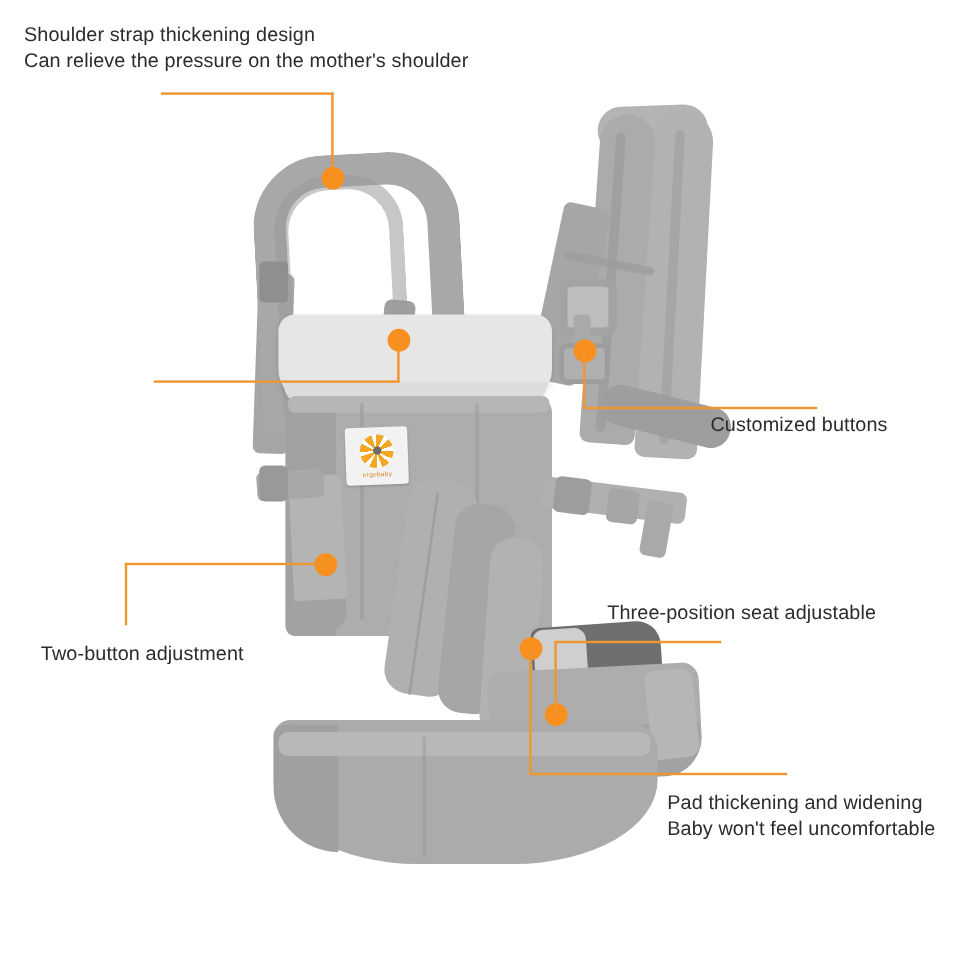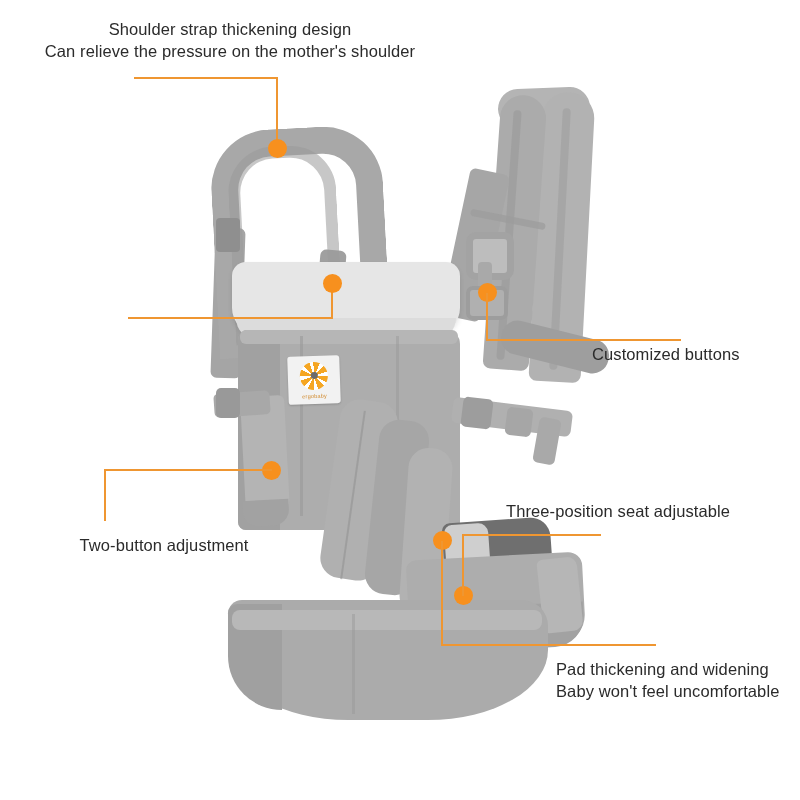--- a/index.html
+++ b/index.html
@@ -13,21 +13,21 @@
 
   
   .label{
     position:absolute;
     color:#2b2b2b;
     font-size:16.5px;
     line-height:22px;
     white-space:pre-line;
     letter-spacing:.1px;
   }
-  .label.center{text-align:center;}
+  .label.center{text-align:left;}
   .label.left{text-align:left;}
 
   
   .ln{position:absolute;background:#ef9631;}
   .lnh{height:1.6px;}
   .lnv{width:1.6px;}
 
   
   .dot{
     position:absolute;
@@ -393,21 +393,21 @@
   <div class="dot" style="left:332px;top:283px;"></div>
 
   <div class="dot" style="left:487px;top:292px;"></div>
   <div class="ln lnv" style="left:486px;top:293px;height:47px;"></div>
   <div class="ln lnh" style="left:486px;top:339px;width:195px;"></div>
   <div class="label left" style="left:592px;top:343px;width:210px;">Customized buttons</div>
 
   <div class="dot" style="left:271px;top:470px;"></div>
   <div class="ln lnh" style="left:104px;top:469px;width:168px;"></div>
   <div class="ln lnv" style="left:104px;top:469px;height:52px;"></div>
-  <div class="label left" style="left:34px;top:534px;width:260px;text-align:center;">Two-button adjustment</div>
+  <div class="label left" style="left:34px;top:534px;width:260px;">Two-button adjustment</div>
 
   <div class="dot" style="left:463px;top:595px;"></div>
   <div class="ln lnv" style="left:462px;top:535px;height:61px;"></div>
   <div class="ln lnh" style="left:462px;top:534px;width:139px;"></div>
   <div class="label left" style="left:506px;top:500px;width:300px;">Three-position seat adjustable</div>
 
   <div class="dot" style="left:442px;top:540px;"></div>
   <div class="ln lnv" style="left:441px;top:541px;height:104px;"></div>
   <div class="ln lnh" style="left:441px;top:644px;width:215px;"></div>
   <div class="label left" style="left:556px;top:658px;width:250px;">Pad thickening and widening

